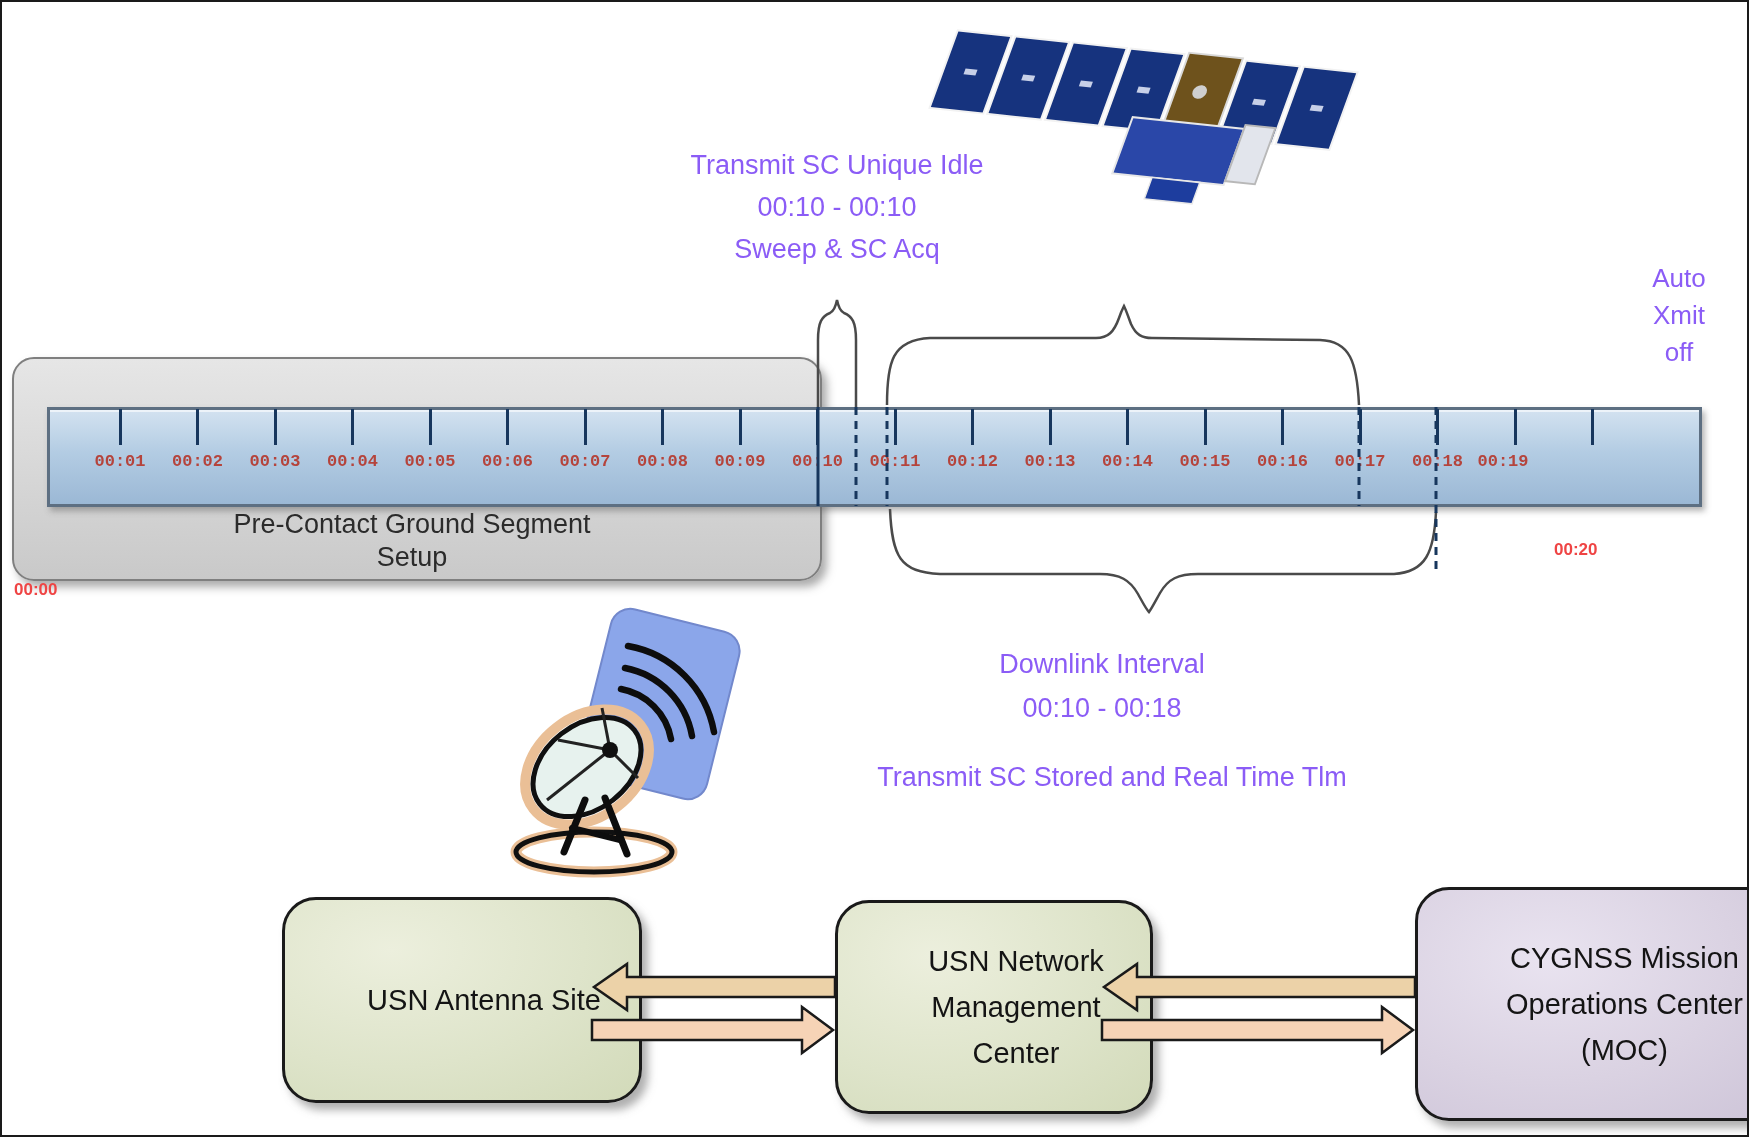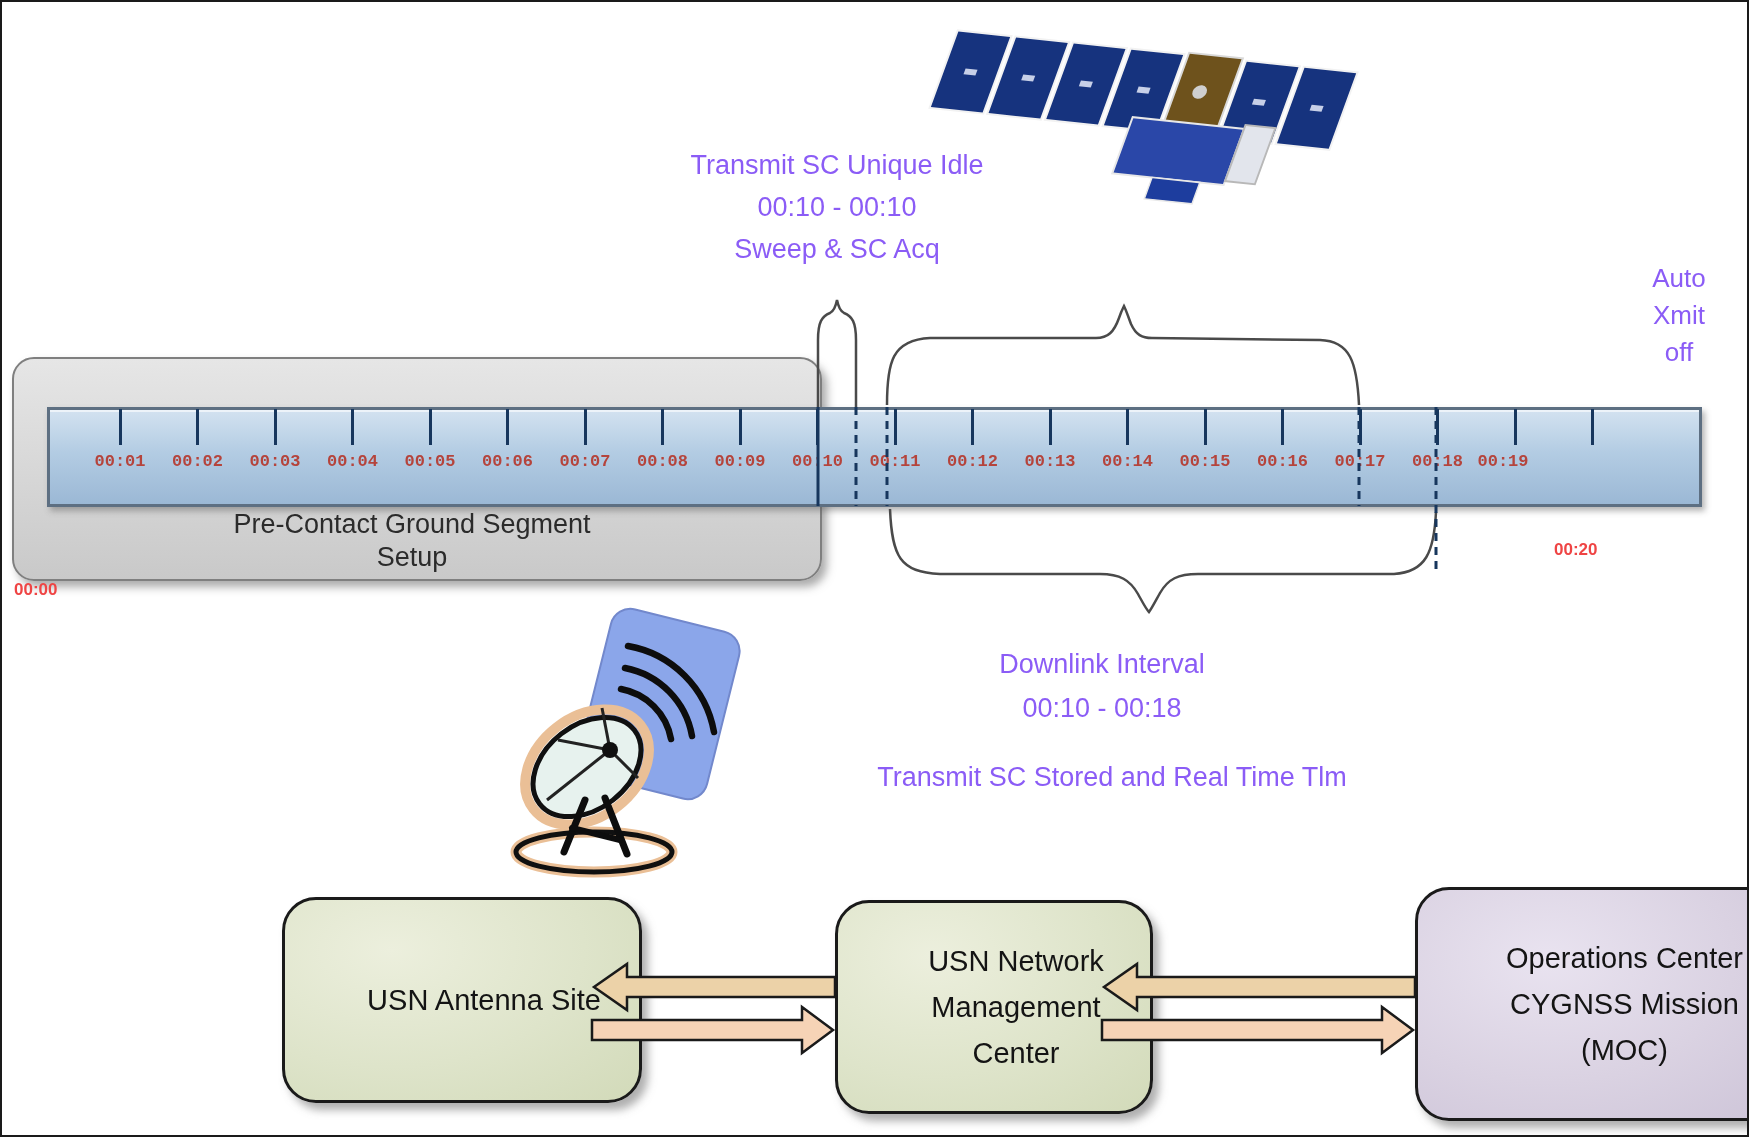--- a/index.html
+++ b/index.html
@@ -205,18 +205,18 @@
     <div>USN Antenna Site</div>
   </div>
 
   <div class="node node-green" id="node-network">
     <div>USN Network</div>
     <div>Management</div>
     <div>Center</div>
   </div>
 
   <div class="node node-purple" id="node-moc">
+    <div>CYGNSS Mission</div>
     <div>Operations Center</div>
-    <div>CYGNSS Mission</div>
     <div>(MOC)</div>
   </div>
 
 </div>
 
 </body></html>

